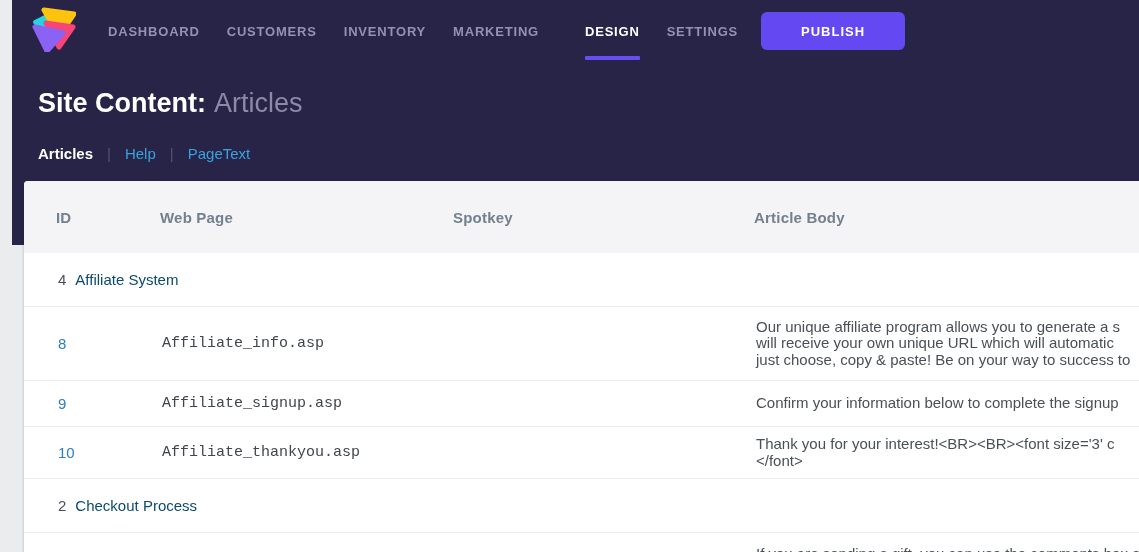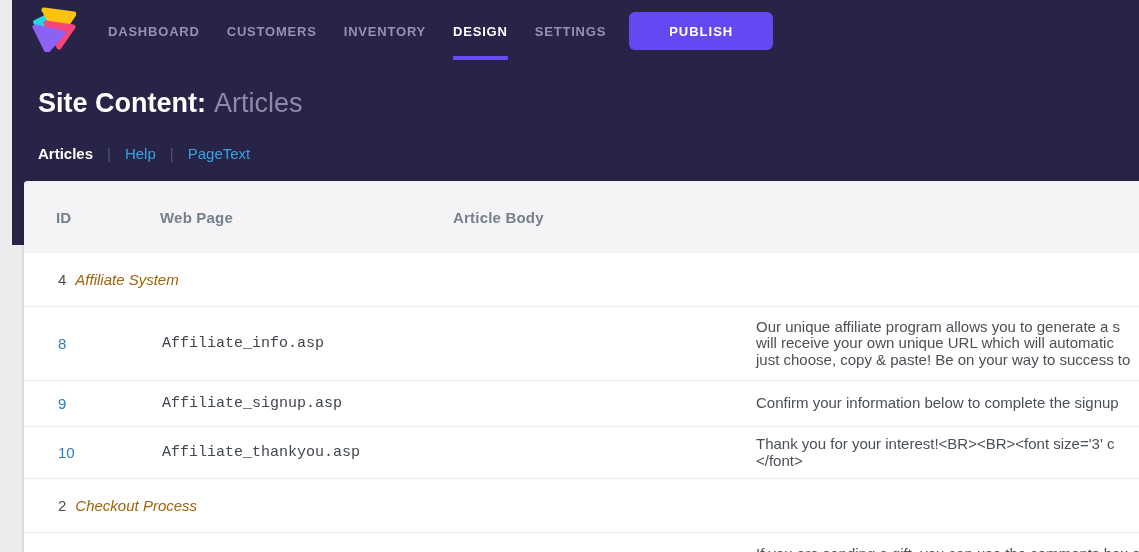--- a/index.html
+++ b/index.html
@@ -15,21 +15,21 @@
     background:#282448;
   }
   .navbar { height:62px; display:flex; align-items:stretch; }
   .logo-wrap { display:flex; align-items:center; margin-left:20px; }
   .nav-items { display:flex; align-items:stretch; margin-left:32px; gap:27px; }
   .nav-item {
     display:flex; align-items:center; position:relative;
     color:#9691b0; font-size:13px; font-weight:700; letter-spacing:.8px;
     cursor:pointer; white-space:nowrap;
   }
-  .nav-item.active { color:#ffffff; }
+  .nav-item.active { color:#ffffff;margin-left:19px; }
   .nav-item.active::after {
     content:""; position:absolute; left:0; right:0; bottom:2px; height:4px;
     background:#6a4df2; border-radius:1px;
   }
   .publish-btn {
     margin-left:23px; align-self:center;
     height:38px; padding:0 40px; border:none; border-radius:6px;
     background:#6448f2; color:#ffffff; font-family:"Liberation Sans",sans-serif;
     font-size:13px; font-weight:700; letter-spacing:1px; cursor:pointer;
   }
@@ -53,21 +53,21 @@
     color:#75808f; font-size:15px; font-weight:700; letter-spacing:.2px;
   }
   .thead .cell { padding-left:32px; }
   .thead .cell:nth-child(3) { padding-left:34px; }
   .row { border-bottom:1px solid #ededf0; }
   .group-row {
     display:flex; align-items:center; height:54px; padding-left:34px; gap:9px;
     font-size:15px;
   }
   .group-id { color:#495057; }
-  .group-link { color:#a16207; cursor:pointer; text-decoration:none;font-style:italic; }
+  .group-link { color:#0c4a6e; cursor:pointer; text-decoration:none; }
   .article-row {
     display:grid; grid-template-columns:104px 291px 303px 850px;
     align-items:center; font-size:15px;
   }
   .article-row .cell { padding-left:34px; }
   .id-link { color:#2b7dc2; cursor:pointer; text-decoration:none; }
   .webpage { color:#40464d;font-family:Liberation Mono, monospace; }
   .body-text { color:#4a5056; white-space:pre-line; line-height:16.5px; }
   .article-row.partial { align-items:start; height:60px; }
   .article-row.partial .cell { padding-top:13px; }
@@ -84,20 +84,21 @@
           <path d="M12 4 L42 8 L27 30 Z" fill="#fdc30f" stroke="#fdc30f" stroke-width="5" stroke-linejoin="round"></path>
           <path d="M14 17 L41 21 L27 41 Z" fill="#f74479" stroke="#f74479" stroke-width="5" stroke-linejoin="round"></path>
           <path d="M3 21 L31 27 L15 45 Z" fill="#8b63f4" stroke="#8b63f4" stroke-width="5" stroke-linejoin="round"></path>
         </svg>
       </span>
     </div>
     <div class="nav-items">
         <div class="nav-item">DASHBOARD</div>
         <div class="nav-item">CUSTOMERS</div>
         <div class="nav-item">INVENTORY</div>
+        <div class="nav-item">MARKETING</div>
         <div class="nav-item active">DESIGN</div>
         <div class="nav-item">SETTINGS</div>
       </div>
     <button class="publish-btn">PUBLISH</button>
   </div>
 
   <div class="page-title">
     <span class="t-prefix">Site Content:</span><span class="t-page">Articles</span>
   </div>
 
@@ -107,20 +108,21 @@
       <span class="tab">Help</span>
       <span class="tab-sep">|</span>
       <span class="tab">PageText</span>
     </div>
 </div>
 
 <div class="card">
   <div class="thead">
     <div class="cell">ID</div>
     <div class="cell">Web Page</div>
+    <div class="cell">Spotkey</div>
     <div class="cell">Article Body</div>
   </div>
   <div>
       <div class="row group-row">
         <span class="group-id">4</span>
         <a class="group-link">Affiliate System</a>
       </div>
       <div class="row article-row" style="height: 74px;">
         <div class="cell"><a class="id-link">8</a></div>
         <div class="cell webpage">Affiliate_info.asp</div>

